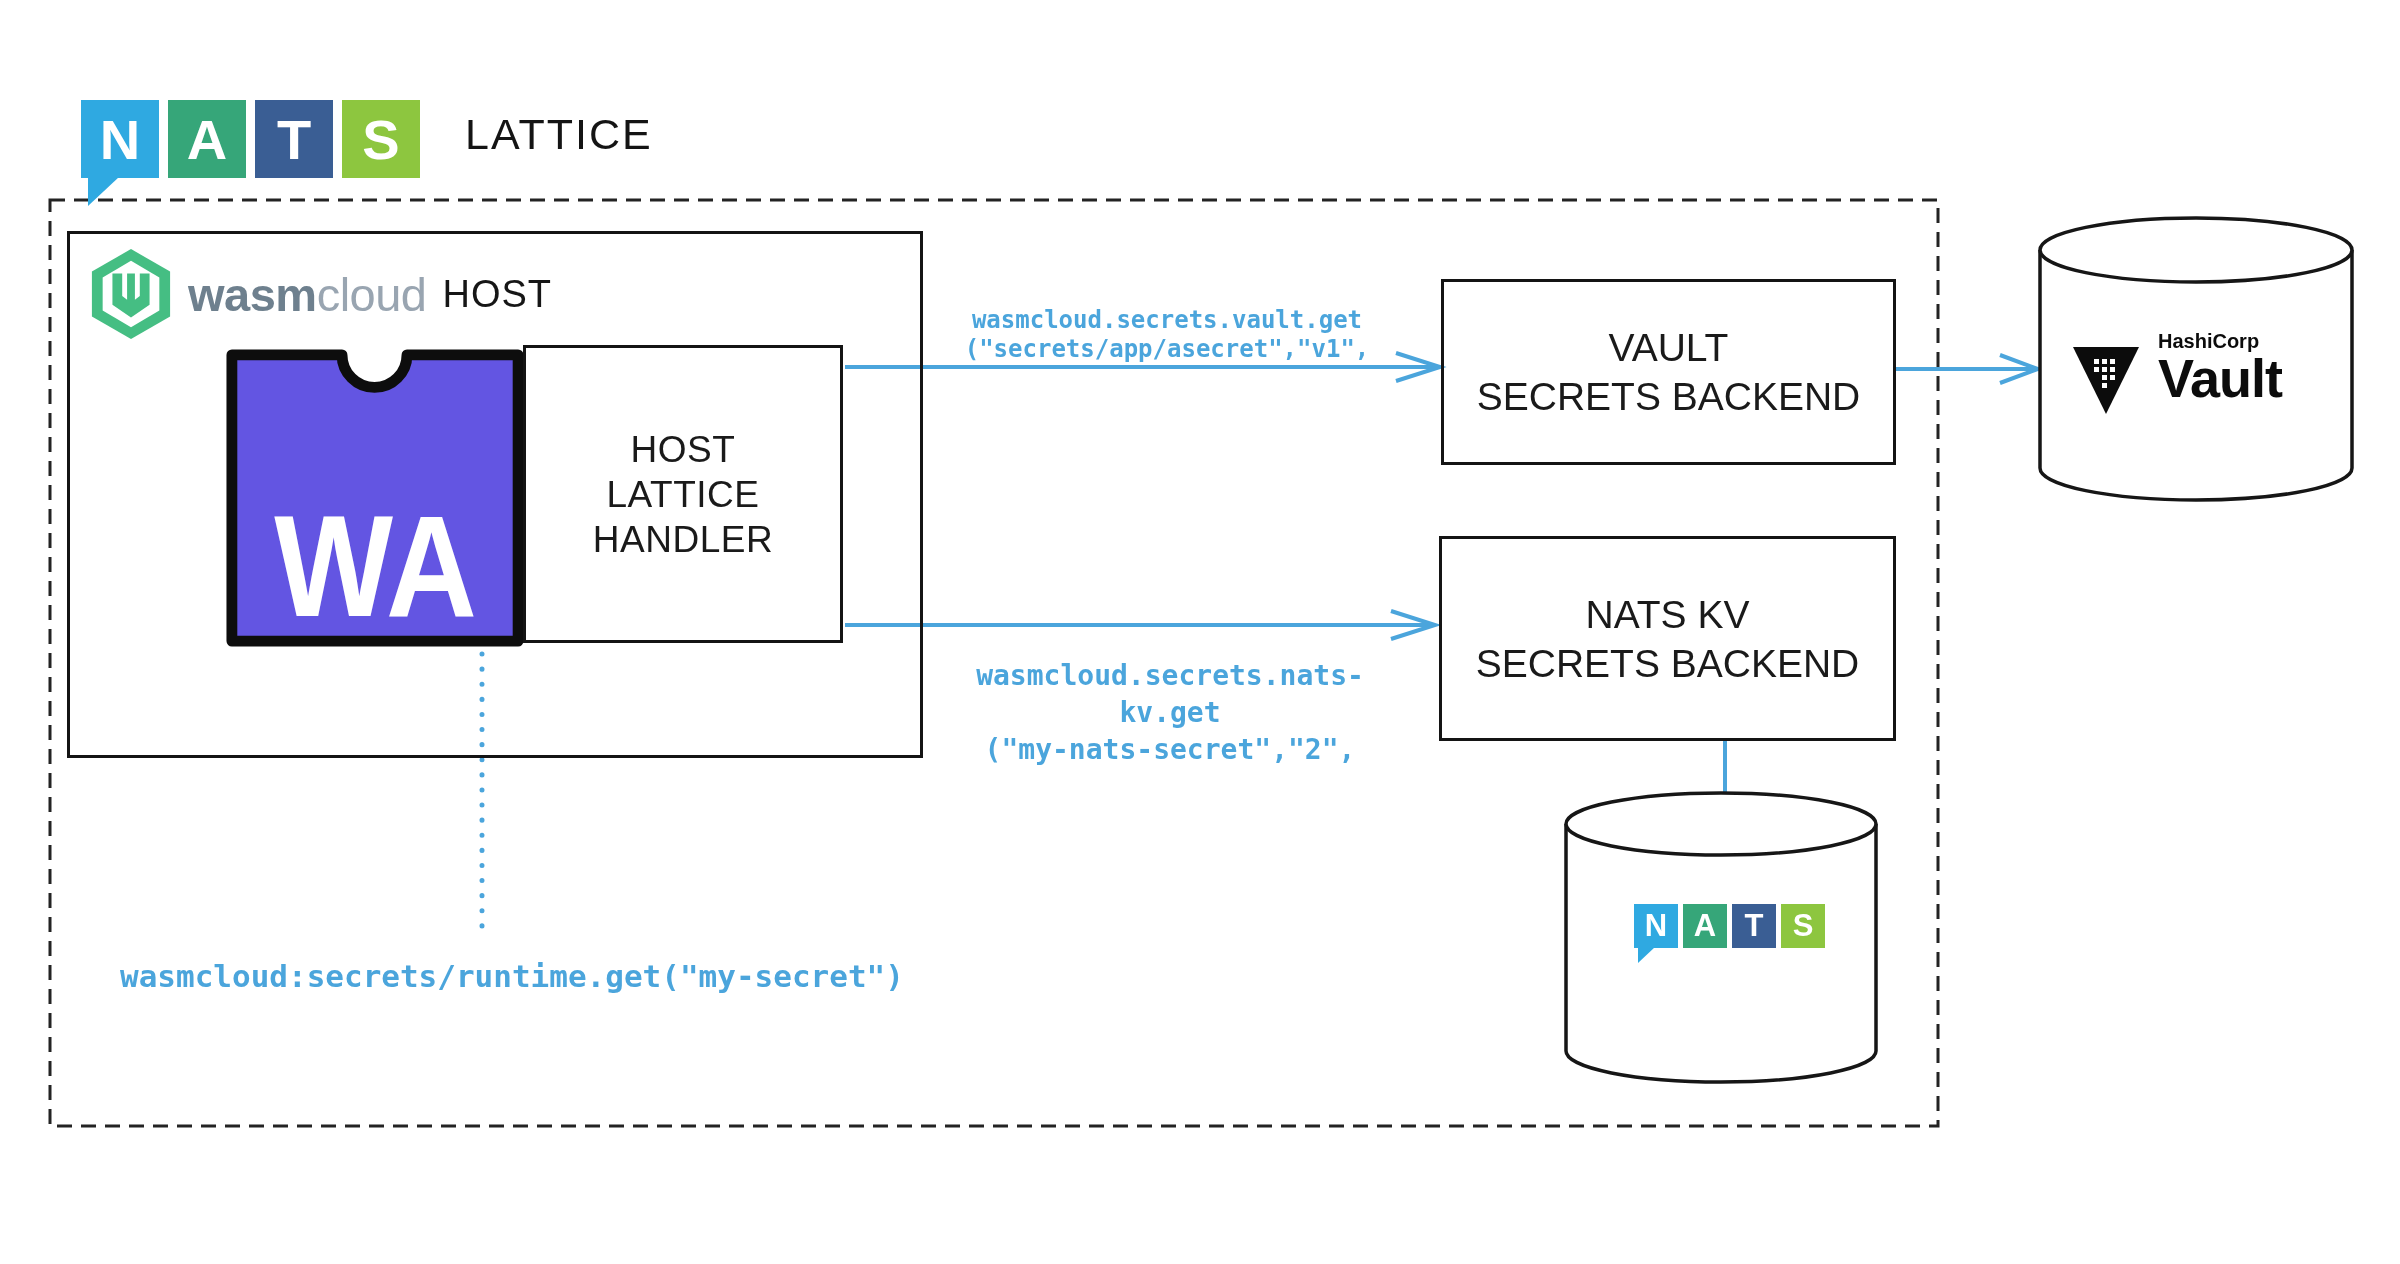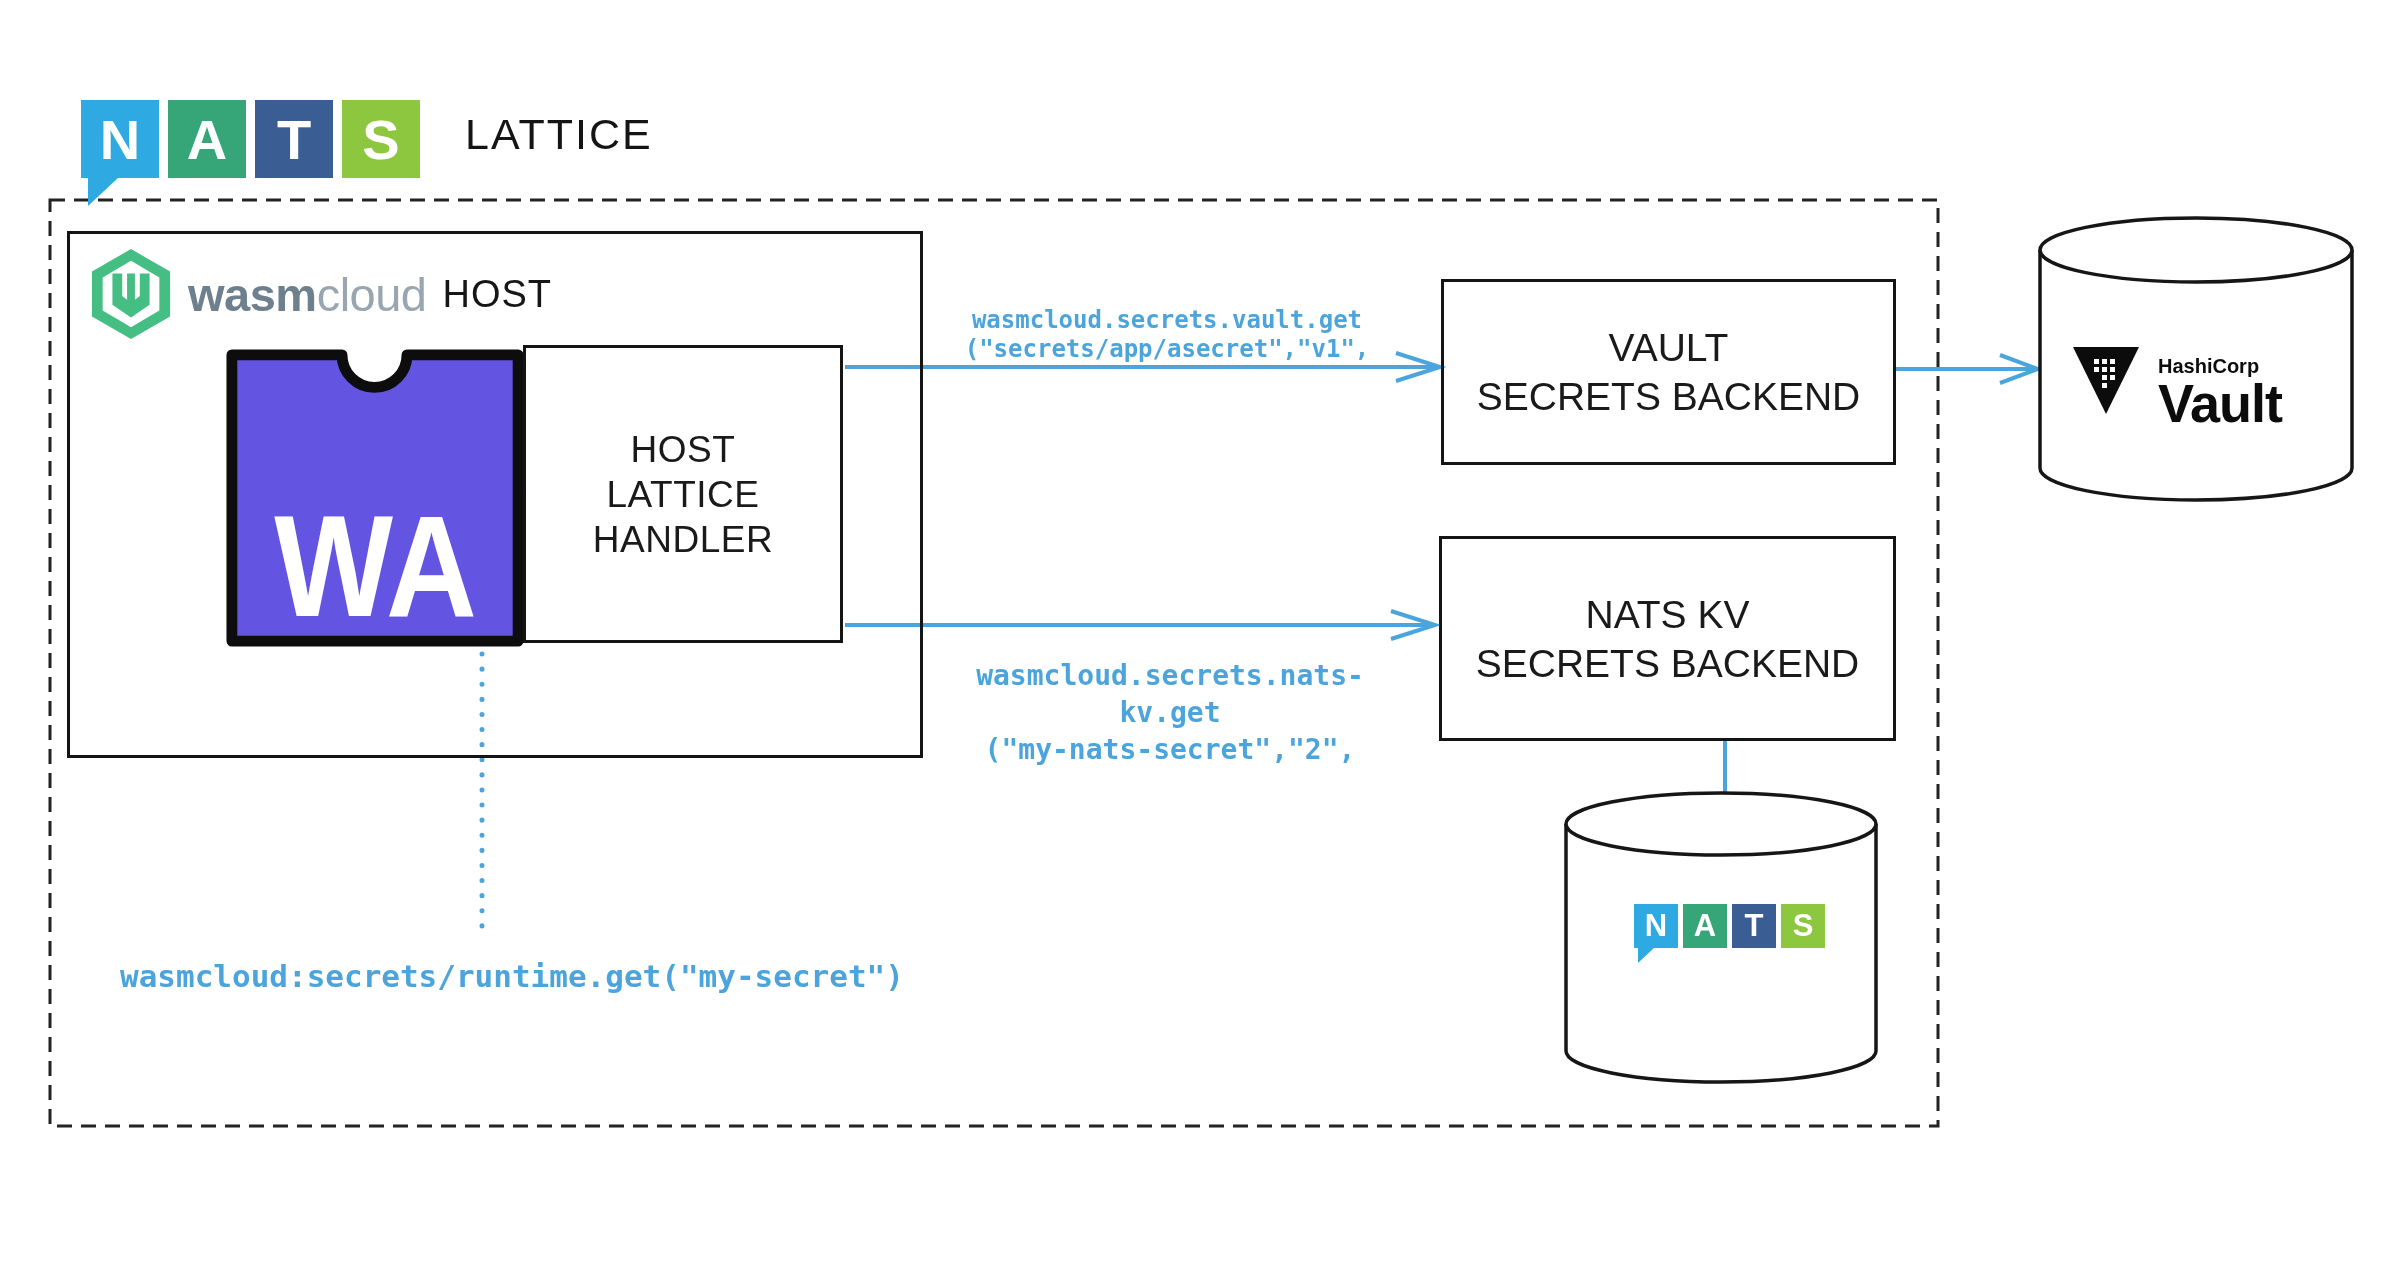--- a/index.html
+++ b/index.html
@@ -38,21 +38,21 @@
   #runtime-call{left:120px;top:958px;font-size:31px;text-align:left;}
   
   #kv-nats-logo{left:1634px;top:904px;display:flex;gap:5px;z-index:3;}
   .nats-sq-sm{width:44px;height:44px;display:flex;align-items:center;justify-content:center;
               color:#fff;font-size:31px;font-weight:bold;}
   .nats-tail-sm{position:absolute;left:4px;top:43px;width:0;height:0;
                 border-top:16px solid #2FA9E1;border-right:17px solid transparent;}
   #kv-label{left:1566px;top:982px;width:310px;text-align:center;font-size:48px;color:#151515;z-index:3;}
   
   #vault-logo{left:2072px;top:330px;display:flex;gap:18px;align-items:flex-start;z-index:3;color:#0c0c0c;}
-  #vault-logo .vtext .brand{font-size:20px;font-weight:bold;line-height:22px;letter-spacing:0;margin-top:25px;}
+  #vault-logo .vtext .brand{font-size:20px;font-weight:bold;line-height:22px;letter-spacing:0;}
   #vault-logo .vtext .name{font-size:54px;font-weight:bold;line-height:52px;letter-spacing:-1px;}
   #wa-badge{left:155px;top:114px;}
 </style>
 </head>
 <body>
 
 <div class="canvas">
 
   <svg id="connector-layer" width="2400" height="1264" viewBox="0 0 2400 1264">
 

